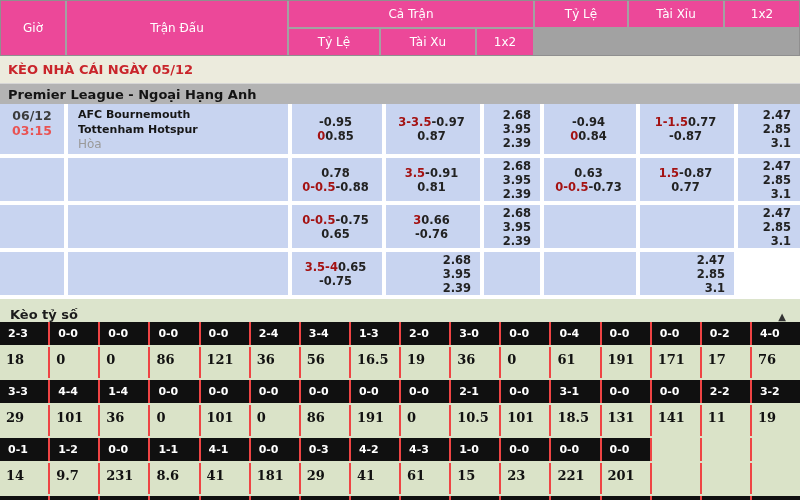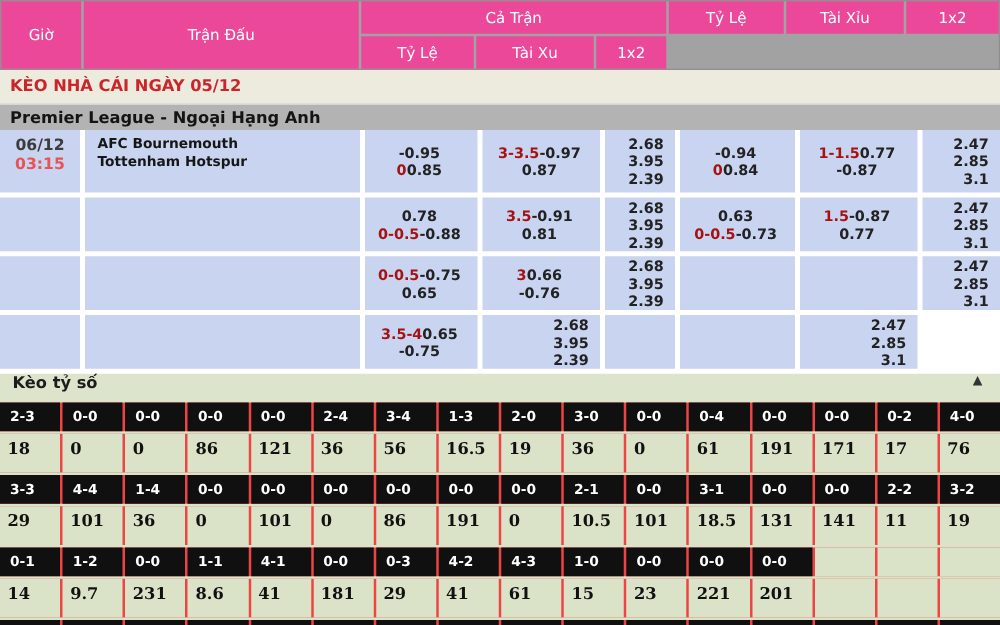--- a/index.html
+++ b/index.html
@@ -36,21 +36,21 @@
   .match-cell .draw { color:#9a9a9a; font-size:12px; line-height:14px; }
   .hdp-cell { display:flex; flex-direction:column; justify-content:center;
     padding:0 10px 0 7px; font-size:11.5px; font-weight:bold; color:#222; }
   .hdp-cell .line { display:flex; justify-content:center; line-height:14px; }
   .hcp { color:#a41212; }
   .x12-cell { display:flex; flex-direction:column; justify-content:center;
     align-items:flex-end; padding-right:9px; font-size:11.5px; font-weight:bold;
     color:#222; line-height:14px; }
 
   
-  .score-bar { height:23px; background:#dce4cc; display:flex; align-items:flex-start;
+  .score-bar { height:23px; background:#dce4cc; display:flex; align-items:flex-end;
     justify-content:space-between; padding:0 14px 0 10px; font-weight:bold;
     font-size:13px; color:#1c1c1c; }
   .score-bar .arrow { font-size:10px; color:#333; cursor:pointer; }
   #score-table { background:#dae3c8; }
   .srow { display:grid; grid-template-columns:repeat(16,1fr); gap:2px;
     background:#ef4444; margin-bottom:2px; }
   .scell { height:23px; background:#101010; color:#fff; font-weight:bold;
     font-size:11px; display:flex; align-items:center; padding-left:8px; }
   .scell.sempty { background:#dae3c8; }
   .vcell { height:31px; background:#dae3c8; color:#111; font-weight:bold;
@@ -78,20 +78,21 @@
 
 <div id="odds-body">
     <div class="orow orow-first">
       <div class="time-cell">
         <div class="date">06/12</div>
         <div class="time">03:15</div>
       </div>
       <div class="match-cell">
         <div class="team">AFC Bournemouth</div>
         <div class="team">Tottenham Hotspur</div>
+        <div class="draw">Hòa</div>
       </div>
       <div class="hdp-cell">
         <div class="line">
           <span class="hcp"></span>
           <span>-0.95</span>
         </div>
         <div class="line">
           <span class="hcp">0</span>
           <span>0.85</span>
         </div>

